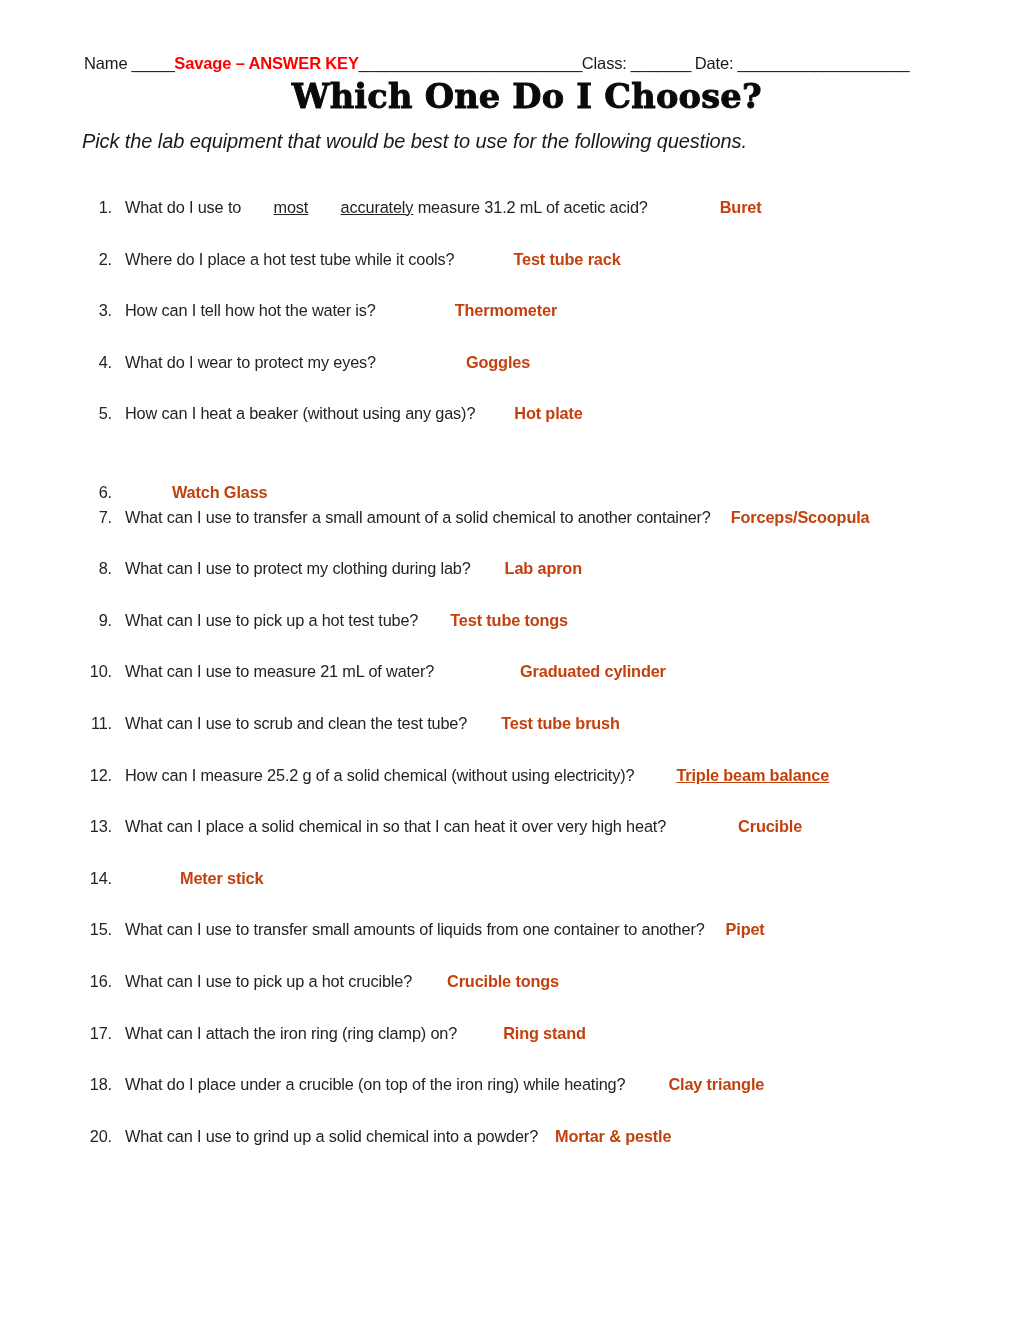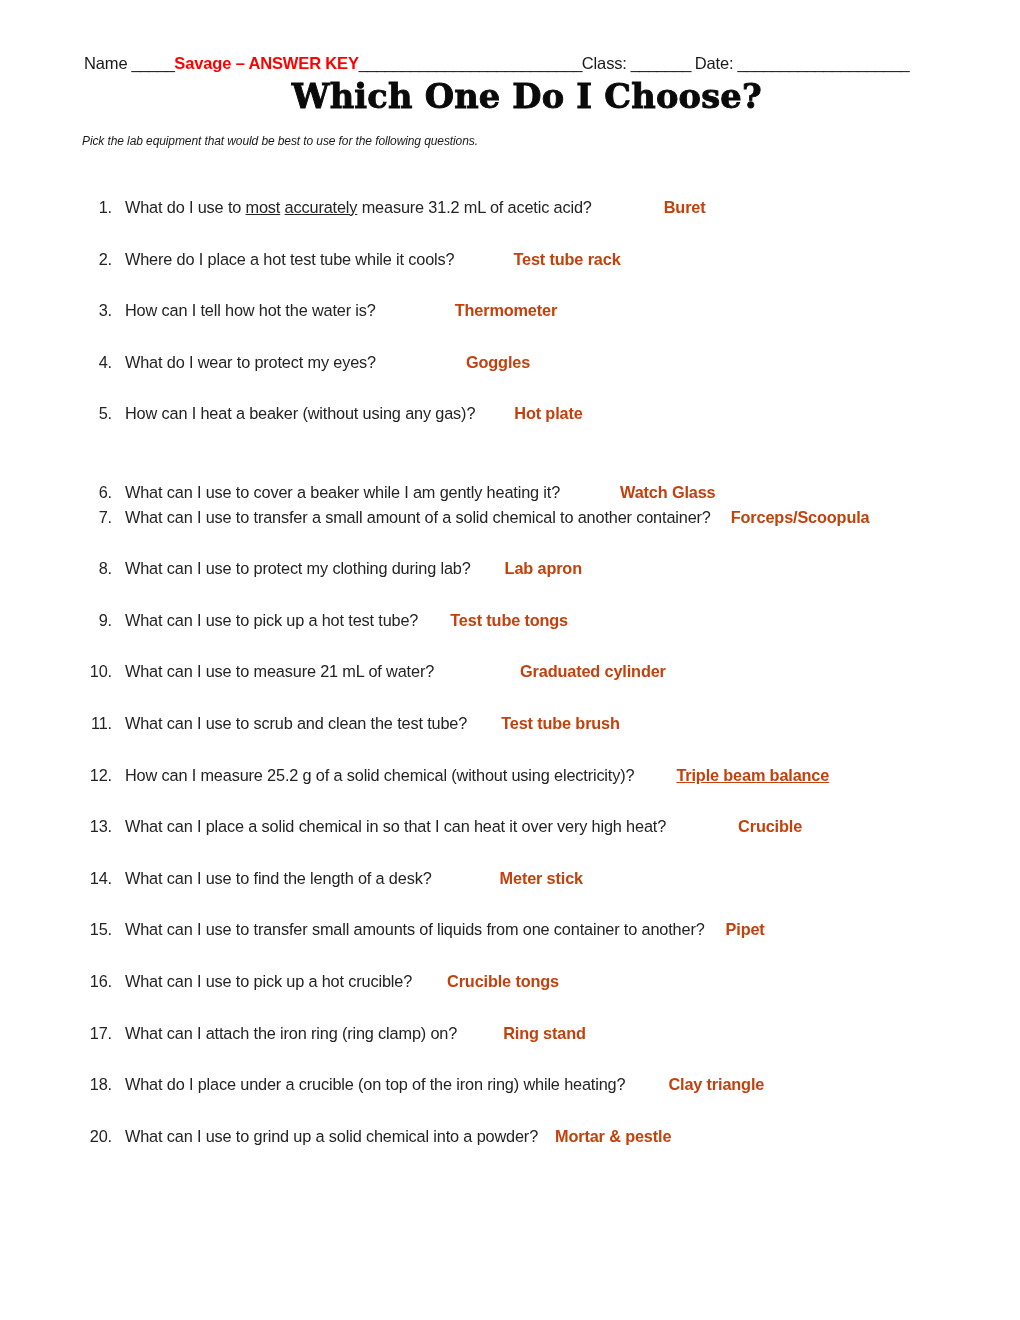--- a/index.html
+++ b/index.html
@@ -59,21 +59,21 @@
     letter-spacing: 0.2px;
     color: #0a0a0a;
     margin: 2px 0 0 0;
     transform: scaleX(1.02);
     -webkit-text-stroke: 0.9px #0a0a0a;
     padding-right: 22px;
   }
 
   
   .instruction {
-    font-size: 12px;
+    font-size: 20px;
     line-height: 22px;
     font-style: italic;
     color: #1a1a1a;
     margin: 14px 0 0 -2px;
     letter-spacing: -0.1px;
   }
 
   
   .questions {
     margin-top: 44px;
@@ -93,20 +93,21 @@
     text-align: right;
     flex: 0 0 28px;
     color: #232323;
   }
   .q-text {
     margin-left: 13px;
     color: #232323;
   }
   .q-text u {
     text-underline-offset: 1px;
+    margin-left: 28px;
   }
   .q-answer {
     color: #c2410c;
     font-weight: bold;
     flex: 0 0 auto;
   }
 </style>
 </head>
 <body>
 
@@ -141,21 +142,20 @@
         <span class="q-text">What do I wear to protect my eyes?</span>
         <span class="q-answer" style="margin-left: 90px;">Goggles</span>
       </div>
       <div class="q-row">
         <span class="q-num">5.</span>
         <span class="q-text">How can I heat a beaker (without using any gas)?</span>
         <span class="q-answer" style="margin-left: 39px;">Hot plate</span>
       </div>
       <div class="q-row">
         <span class="q-num">6.</span>
-        <span class="q-text">What can I use to cover a beaker while I am gently heating it?</span>
         <span class="q-answer" style="margin-left: 60px; margin-top: 27px;">Watch Glass</span>
       </div>
       <div class="q-row">
         <span class="q-num">7.</span>
         <span class="q-text">What can I use to transfer a small amount of a solid chemical to another container?</span>
         <span class="q-answer" style="margin-left: 20px;">Forceps/Scoopula</span>
       </div>
       <div class="q-row">
         <span class="q-num">8.</span>
         <span class="q-text">What can I use to protect my clothing during lab?</span>
@@ -181,21 +181,20 @@
         <span class="q-text">How can I measure 25.2 g of a solid chemical (without using electricity)?</span>
         <span class="q-answer" style="margin-left: 42px; text-decoration: underline;">Triple beam balance</span>
       </div>
       <div class="q-row">
         <span class="q-num">13.</span>
         <span class="q-text">What can I place a solid chemical in so that I can heat it over very high heat?</span>
         <span class="q-answer" style="margin-left: 72px;">Crucible</span>
       </div>
       <div class="q-row">
         <span class="q-num">14.</span>
-        <span class="q-text">What can I use to find the length of a desk?</span>
         <span class="q-answer" style="margin-left: 68px;">Meter stick</span>
       </div>
       <div class="q-row">
         <span class="q-num">15.</span>
         <span class="q-text">What can I use to transfer small amounts of liquids from one container to another?</span>
         <span class="q-answer" style="margin-left: 21px;">Pipet</span>
       </div>
       <div class="q-row">
         <span class="q-num">16.</span>
         <span class="q-text">What can I use to pick up a hot crucible?</span>

